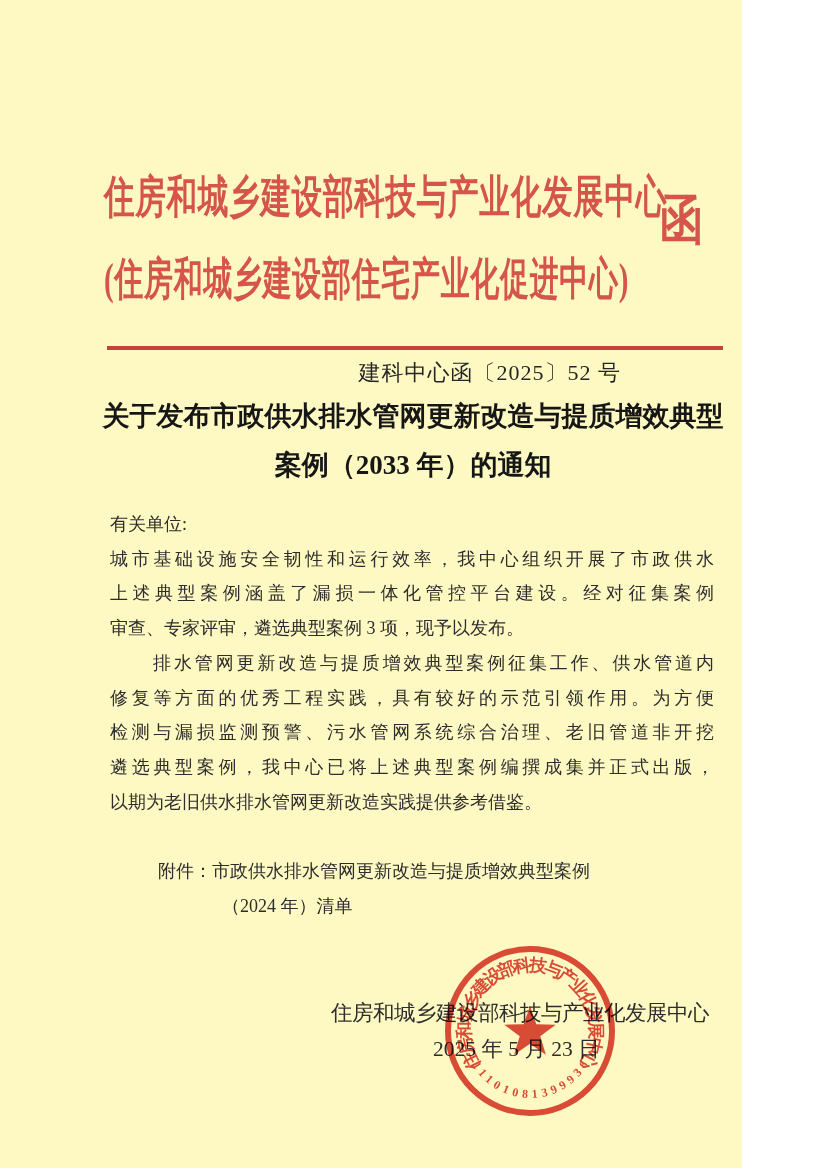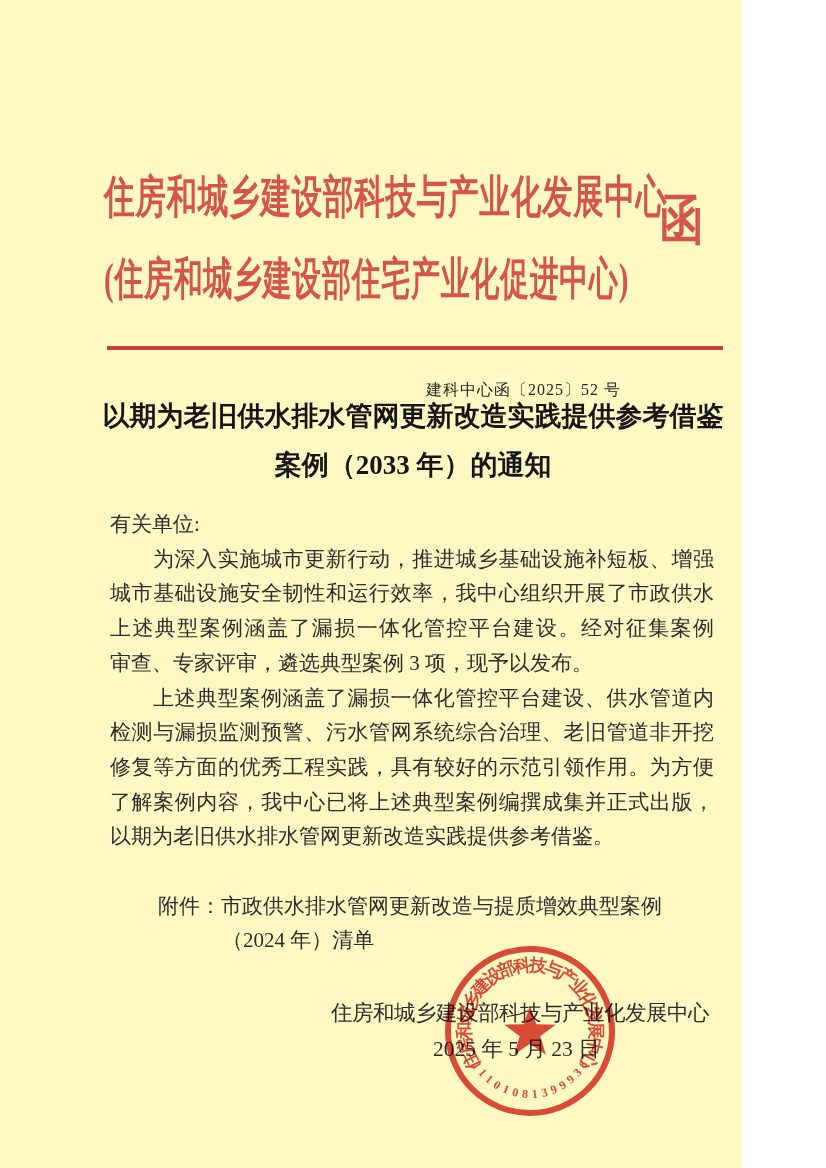--- a/index.html
+++ b/index.html
@@ -9,29 +9,29 @@
 
   
   .letterhead{position:absolute;left:104px;top:168px;color:#d5544b;font-weight:bold;}
   .lh-line{font-size:45px;line-height:58px;white-space:nowrap;
            transform:scaleX(0.68);transform-origin:0 0;letter-spacing:1px;}
   .lh-line2{margin-top:24px;transform:scaleX(0.645);}
   .lh-han{position:absolute;left:660px;top:190px;color:#d5544b;font-weight:bold;
           font-size:54px;line-height:60px;transform:scaleX(0.8);transform-origin:0 0;}
 
   .red-rule{position:absolute;left:107px;top:346px;width:616px;height:4px;background:#c4423b;}
-  .doc-number{position:absolute;top:373px;right:121px;font-size:16px;line-height:34px;
+  .doc-number{position:absolute;top:356px;right:121px;font-size:22px;line-height:34px;
               color:#252525;letter-spacing:1px;white-space:nowrap;}
 
   .title{position:absolute;left:0;top:392px;width:826px;text-align:center;
          font-weight:bold;color:#161616;font-size:27px;line-height:49px;}
   .title div{white-space:nowrap;}
 
   
-  .body{position:absolute;left:110px;top:507px;width:604px;font-size:21px;
+  .body{position:absolute;left:110px;top:507px;width:604px;font-size:18px;
         line-height:34.7px;color:#2d2d2d;}
   .jline{text-align:justify;text-align-last:justify;white-space:normal;}
   .plain{text-align:left;}
   .indent{text-indent:43px;}
   .att{margin-top:34.7px;}
   .att-l1{padding-left:48px;font-family:Liberation Serif, serif;}
   .att-l2{padding-left:112px;}
 
   .signature{position:absolute;left:331px;top:998px;font-size:21.5px;line-height:30px;
              color:#2d2d2d;white-space:nowrap;letter-spacing:-0.5px;}
@@ -53,39 +53,38 @@
     <div class="lh-line">住房和城乡建设部科技与产业化发展中心</div>
     <div class="lh-line lh-line2">(住房和城乡建设部住宅产业化促进中心)</div>
   </div>
   <div class="lh-han">函</div>
 
   <div class="red-rule"></div>
 
   <div class="doc-number">建科中心函〔2025〕52 号</div>
 
   <div class="title">
-    <div>以期为老旧供水排水管网更新改造实践提供参考借鉴</div>
+    <div>关于发布市政供水排水管网更新改造与提质增效典型</div>
     <div>案例（2033 年）的通知</div>
   </div>
 
   <div class="body">
     <div class="plain">有关单位:</div>
 
     <div>
-      <div class="jline indent">为深入实施城市更新行动，推进城乡基础设施补短板、增强</div>
       <div class="jline">城市基础设施安全韧性和运行效率，我中心组织开展了市政供水</div>
       <div class="jline">上述典型案例涵盖了漏损一体化管控平台建设。经对征集案例</div>
       <div class="plain">审查、专家评审，遴选典型案例 3 项，现予以发布。</div>
     </div>
 
     <div>
-      <div class="jline indent">上述典型案例涵盖了漏损一体化管控平台建设、供水管道内</div>
+      <div class="jline indent">排水管网更新改造与提质增效典型案例征集工作、供水管道内</div>
+      <div class="jline">修复等方面的优秀工程实践，具有较好的示范引领作用。为方便</div>
       <div class="jline">检测与漏损监测预警、污水管网系统综合治理、老旧管道非开挖</div>
-      <div class="jline">修复等方面的优秀工程实践，具有较好的示范引领作用。为方便</div>
-      <div class="jline">了解案例内容，我中心已将上述典型案例编撰成集并正式出版，</div>
+      <div class="jline">遴选典型案例，我中心已将上述典型案例编撰成集并正式出版，</div>
       <div class="plain">以期为老旧供水排水管网更新改造实践提供参考借鉴。</div>
     </div>
 
     <div class="att">
       <div class="plain att-l1">附件：市政供水排水管网更新改造与提质增效典型案例</div>
       <div class="plain att-l2">（2024 年）清单</div>
     </div>
   </div>
 
   <div class="signature">住房和城乡建设部科技与产业化发展中心</div>

